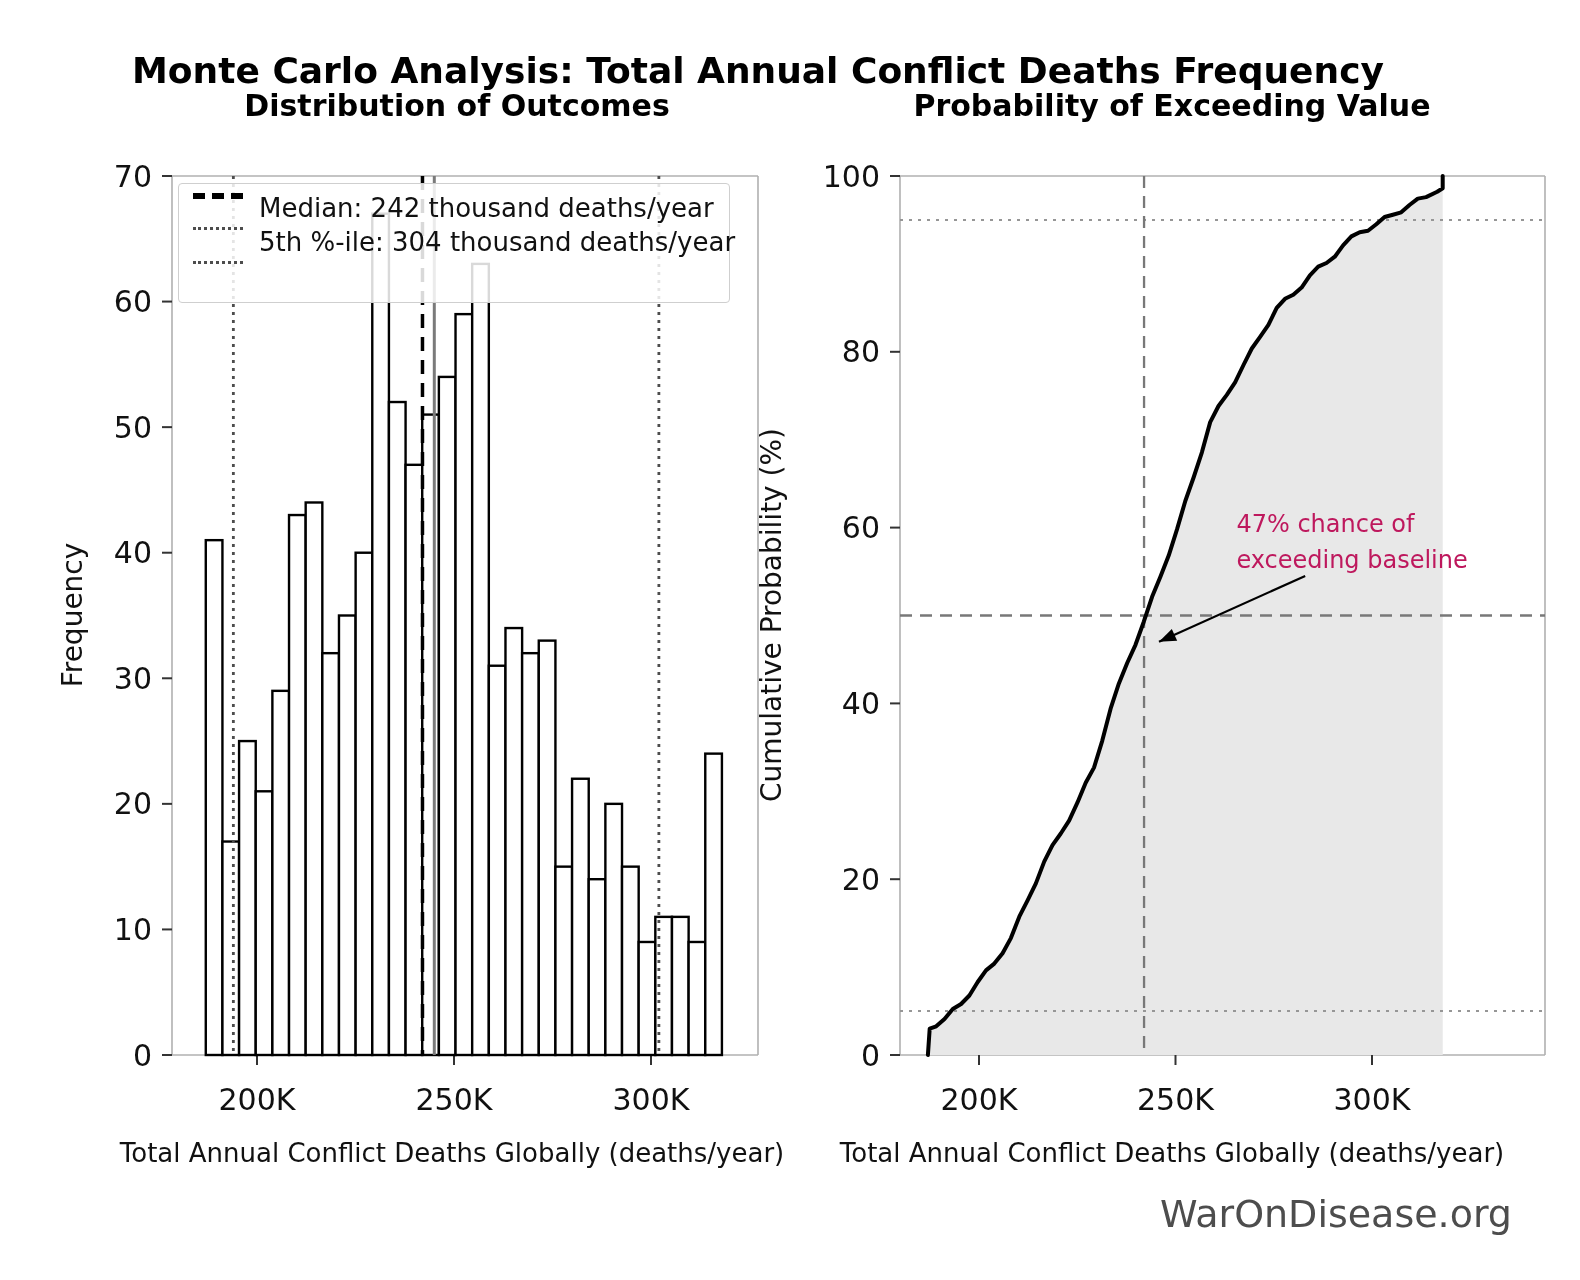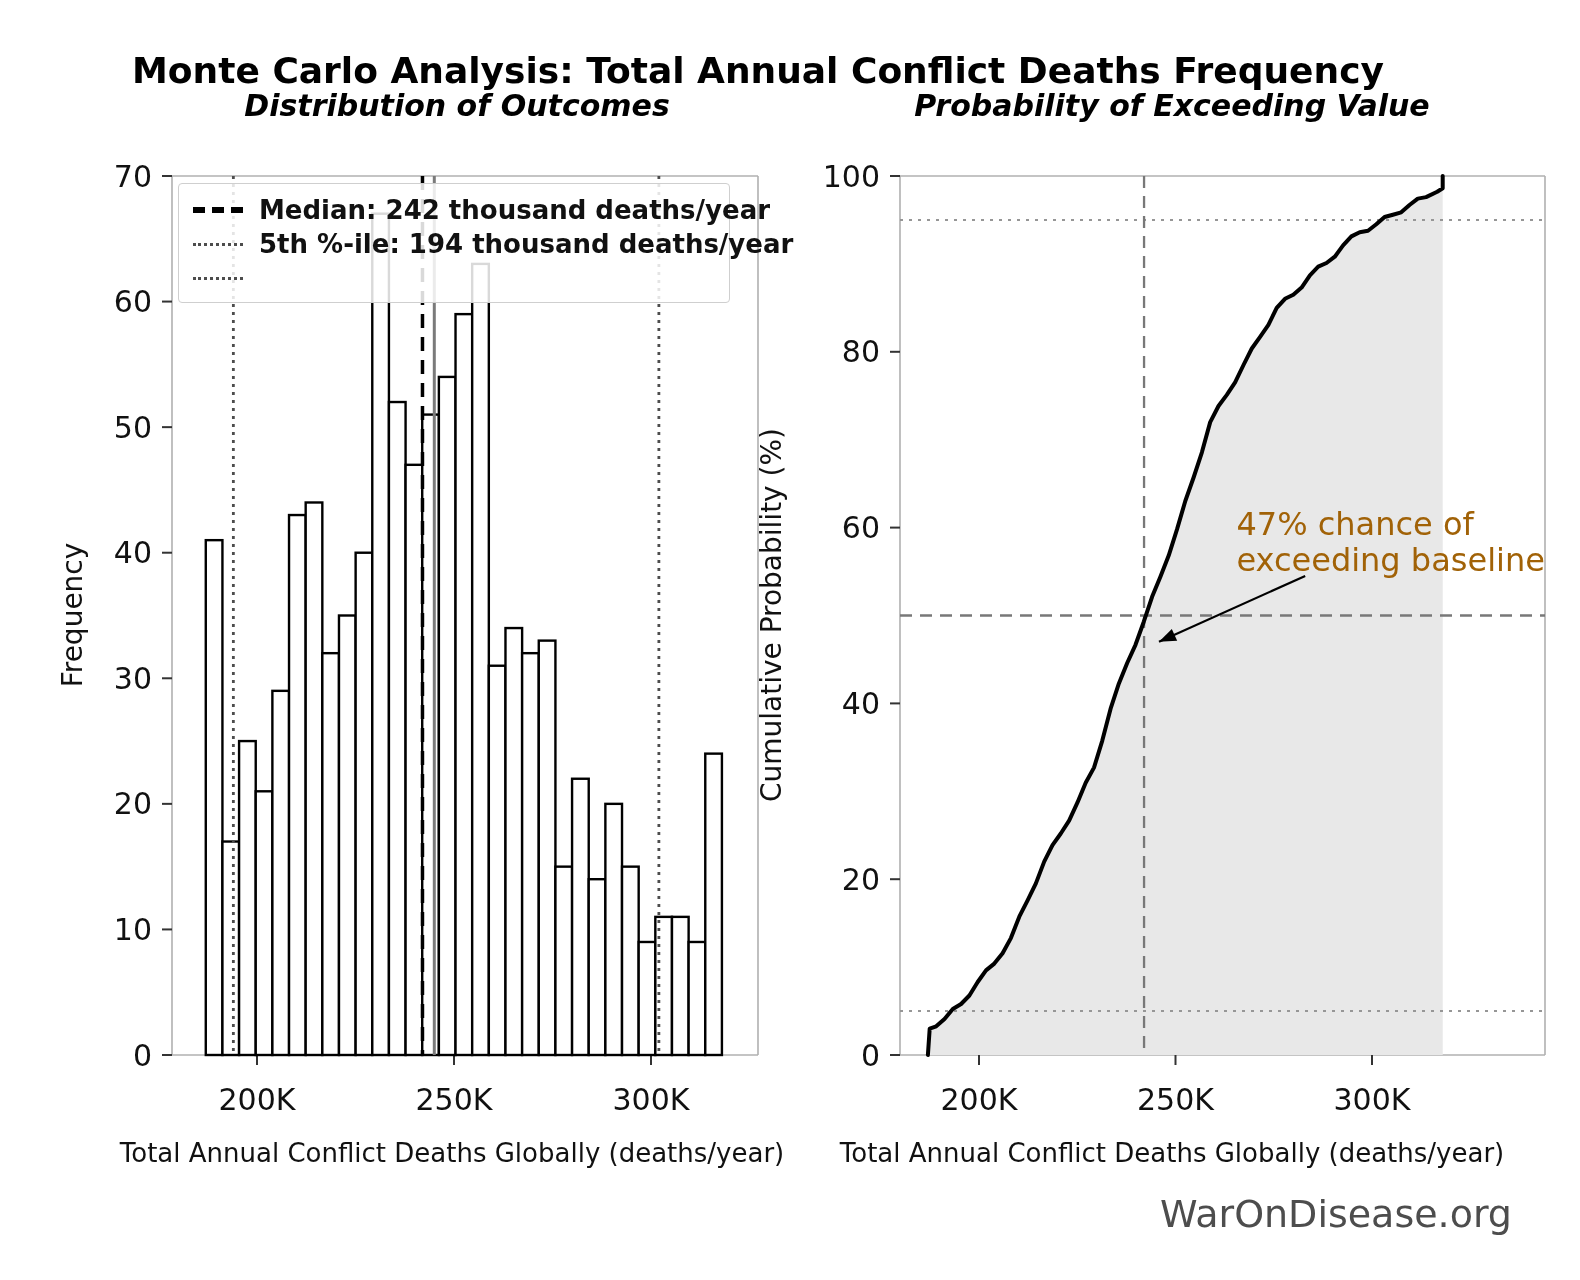--- a/index.html
+++ b/index.html
@@ -9,43 +9,42 @@
   }
   .abs{position:absolute;}
   svg.plot{position:absolute;left:0;top:0;}
   .fig-title{
     font-size:36px;font-weight:bold;color:#000;white-space:nowrap;
     transform:translateX(-50%);
   }
   .sub-title{
     font-size:30px;font-weight:bold;color:#000;white-space:nowrap;
     transform:translateX(-50%);
-    font-style:italic;
   }
   .axlabel{
     font-size:26px;color:#111;white-space:nowrap;transform:translateX(-50%);
   }
   .ylabel{
     font-size:28px;color:#111;white-space:nowrap;
     transform:translate(-50%,-50%) rotate(-90deg);
   }
   .legend{
     left:178px;top:183px;width:552px;box-sizing:border-box;
     background:rgba(255,255,255,0.85);
     border:1.5px solid #cfcfcf;border-radius:4px;
     padding:9px 14px 7px 14px;z-index:5;
   }
-  .legend-row{display:flex;align-items:center;height:34px;font-weight:bold;}
+  .legend-row{display:flex;height:34px;}
   .legend-sample{width:50px;height:0;flex:0 0 50px;margin-right:16px;}
   .ls-median{border-top:6px dashed #000;}
   .ls-dotted{border-top:3px dotted #4d4d4d;}
   .ls-solid{border-top:3px solid #808080;}
   .legend-text{font-size:26px;color:#111;white-space:nowrap;}
   .annotation{
-    font-size:32px;line-height:36px;color:#a16207;white-space:nowrap;z-index:4;
+    font-size:24px;line-height:36px;color:#be185d;white-space:nowrap;z-index:4;
   }
   .watermark{
     font-size:38px;color:#4d4d4d;white-space:nowrap;transform:translateX(-100%);
   }
 </style>
 </head>
 <body>
 
 <svg id="hist-svg" class="plot" width="1580" height="1280" viewBox="0 0 1580 1280">
     <line x1="172" y1="176" x2="172" y2="1055" stroke="#b0b0b0" stroke-width="1.6" fill="none"></line>
@@ -157,21 +156,21 @@
 
 <div class="abs axlabel" style="left:1172px;top:1138px;">Total Annual Conflict Deaths Globally (deaths/year)</div>
 
 <div class="abs legend">
   <div class="legend-row">
     <span class="legend-sample ls-median"></span>
     <span class="legend-text">Median: 242 thousand deaths/year</span>
   </div>
   <div class="legend-row">
     <span class="legend-sample ls-dotted"></span>
-    <span class="legend-text">5th %-ile: 194 thousand deaths/year</span>
+    <span class="legend-text">5th %-ile: 304 thousand deaths/year</span>
   </div>
   <div class="legend-row">
     <span class="legend-sample ls-dotted"></span>
   </div>
 </div>
 
 <div id="annot" class="abs annotation" style="left: 1236.41px; top: 505.625px;">
   <div>47% chance of</div>
   <div>exceeding baseline</div>
 </div>

